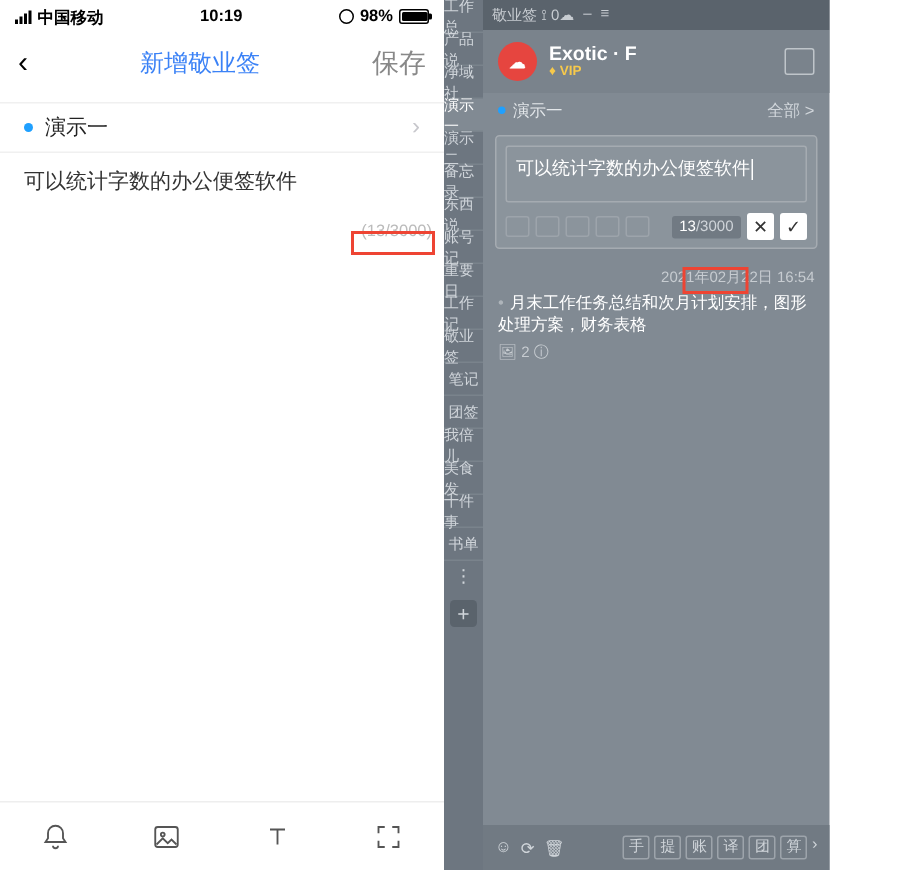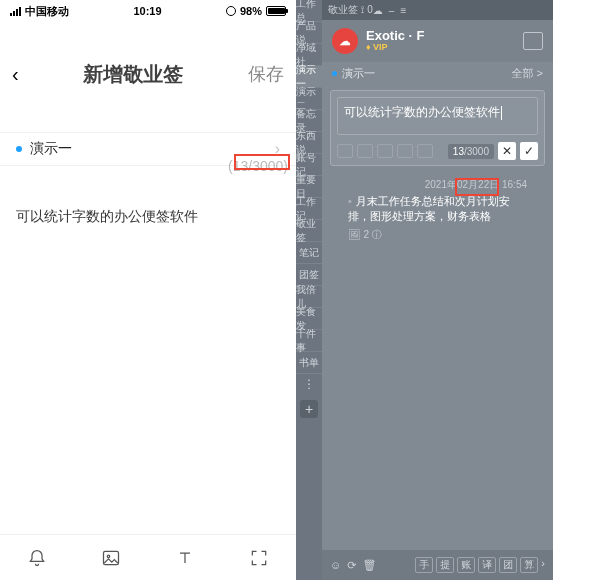--- a/index.html
+++ b/index.html
@@ -1,44 +1,44 @@
 <!DOCTYPE html>
 <html><head>
 <meta charset="utf-8">
 <style>
   * { box-sizing: border-box; margin: 0; padding: 0; }
   html, body { width: 600px; height: 580px; font-family: "Microsoft YaHei", Arial, sans-serif; overflow: hidden; background: #fff; }
   .wrap { display: flex; width: 600px; height: 580px; }
 
   
-  .mobile { width: 296px; height: 580px; background: #fff; display: flex; flex-direction: column; position: relative; gap: 32px; }
+  .mobile { width: 296px; height: 580px; background: #fff; display: flex; flex-direction: column; position: relative; }
   .statusbar { height: 22px; display: flex; align-items: center; justify-content: space-between; padding: 0 10px; font-size: 11px; color: #000; font-weight: 600; }
   .sb-left { display: flex; align-items: center; gap: 4px; }
   .sb-right { display: flex; align-items: center; gap: 4px; }
   .signal-icon { display: inline-flex; gap: 1px; align-items: flex-end; }
   .signal-icon i { width: 2px; background: #000; display: inline-block; }
   .signal-icon i:nth-child(1){height:3px} .signal-icon i:nth-child(2){height:5px}
   .signal-icon i:nth-child(3){height:7px} .signal-icon i:nth-child(4){height:9px}
   .alarm-icon { width: 10px; height: 10px; border: 1.2px solid #000; border-radius: 50%; position: relative; }
   .battery-icon { width: 20px; height: 10px; border: 1px solid #000; border-radius: 2px; position: relative; }
   .battery-icon::after { content:""; position:absolute; right:-3px; top:2px; width:2px; height:4px; background:#000; border-radius:0 1px 1px 0;}
   .battery-fill { position: absolute; left: 1px; top: 1px; bottom: 1px; width: 95%; background: #000; border-radius: 1px; }
 
   .navbar { height: 40px; display: flex; align-items: center; justify-content: space-between; padding: 0 12px; border-bottom: 0; }
   .nav-back { font-size: 20px; color: #000; }
-  .nav-title { font-size: 20px; font-weight: 700; color: #404040; }
+  .nav-title { font-size: 16px; font-weight: 400; color: #3b82f6; }
   .nav-save { font-size: 18px; color: #888; }
 
   .list-row { height: 34px; display: flex; align-items: center; padding: 0 16px; justify-content: space-between; border-top: 1px solid #f0f0f0; border-bottom: 1px solid #f0f0f0; margin-top: 6px; }
   .bullet { width: 6px; height: 6px; border-radius: 50%; background: #1fa0ff; margin-right: 8px; }
   .list-label { font-size: 14px; color: #222; flex: 1; display: flex; align-items: center; }
   .chevron { color: #c7c7cc; font-size: 16px; }
 
   .editor-area { padding: 10px 16px; font-size: 14px; color: #333; }
-  .char-count { position: absolute; right: 8px; top: 158px; font-size: 14px; color: #bbb; }
+  .char-count { position: absolute; right: 8px; top: 148px; font-size: 11px; color: #bbb; }
   .highlight-box { position: absolute; border: 2px solid #e43; pointer-events: none; }
   .hl1 { right: 6px; top: 154px; width: 56px; height: 16px; }
 
   .toolbar { position: absolute; bottom: 0; left: 0; right: 0; height: 46px; display: flex; align-items: center; justify-content: space-around; border-top: 1px solid #eee; background: #fff; }
   .tool-btn { width: 28px; height: 28px; display: flex; align-items: center; justify-content: center; color: #555; }
   .icon-svg { width: 20px; height: 20px; stroke: #555; fill: none; stroke-width: 1.5; }
 
   
   .desktop { width: 257px; height: 580px; background: #818a93; display: flex; position: relative; }
   .sidestrip { width: 26px; background: #6d7680; display: flex; flex-direction: column; }
@@ -66,21 +66,21 @@
   .edit-card { margin: 6px 8px; border: 1px solid #a5abb1; border-radius: 3px; background: #8b949c; padding: 6px 6px 4px; }
   .edit-input { min-height: 38px; border: 1px solid #a5abb1; border-radius: 2px; padding: 6px; font-size: 12px; color: #fff; }
   .cursor { display:inline-block; width:1px; height:14px; background:#fff; vertical-align:middle; margin-left:1px; }
   .edit-tools { display: flex; align-items: center; margin-top: 6px; height: 20px; }
   .edit-tools .mini { width: 16px; height: 14px; border: 1px solid #9da4ab; border-radius: 2px; margin-right: 4px; }
   .count-chip { margin-left: auto; font-size: 10px; color: #d0d5da; background: #717a83; padding: 2px 5px; border-radius: 2px; display:flex; gap:0;}
   .count-chip .cur { color: #fff; }
   .xbtn, .okbtn { width: 18px; height: 18px; background: #fff; color: #333; margin-left: 4px; display: flex; align-items: center; justify-content: center; border-radius: 2px; font-size: 12px; }
   .hl2 { position: absolute; border: 2px solid #e43; right: 54px; top: 178px; width: 44px; height: 18px; pointer-events:none; }
 
-  .note-item { padding: 6px 26px 8px; font-size: 11px; color: #fff; }
+  .note-item { padding: 6px 10px 8px; font-size: 11px; color: #fff; }
   .note-time { text-align: right; font-size: 10px; color: #c7ccd1; margin-bottom: 2px; }
   .note-dot { color: #aeb4ba; margin-right: 4px; }
   .note-meta { font-size: 10px; color: #c7ccd1; margin-top: 4px; }
 
   .desk-bottom { margin-top: auto; height: 30px; background: #717a83; display: flex; align-items: center; justify-content: space-between; padding: 0 8px; color: #d0d5da; font-size: 11px; }
   .desk-bottom .bicons { display: flex; gap: 6px; }
   .desk-bottom .chips { display: flex; gap: 3px; }
   .chip { border: 1px solid #9da4ab; padding: 0 3px; border-radius: 2px; font-size: 10px; line-height: 14px; }
 </style>
 </head>

